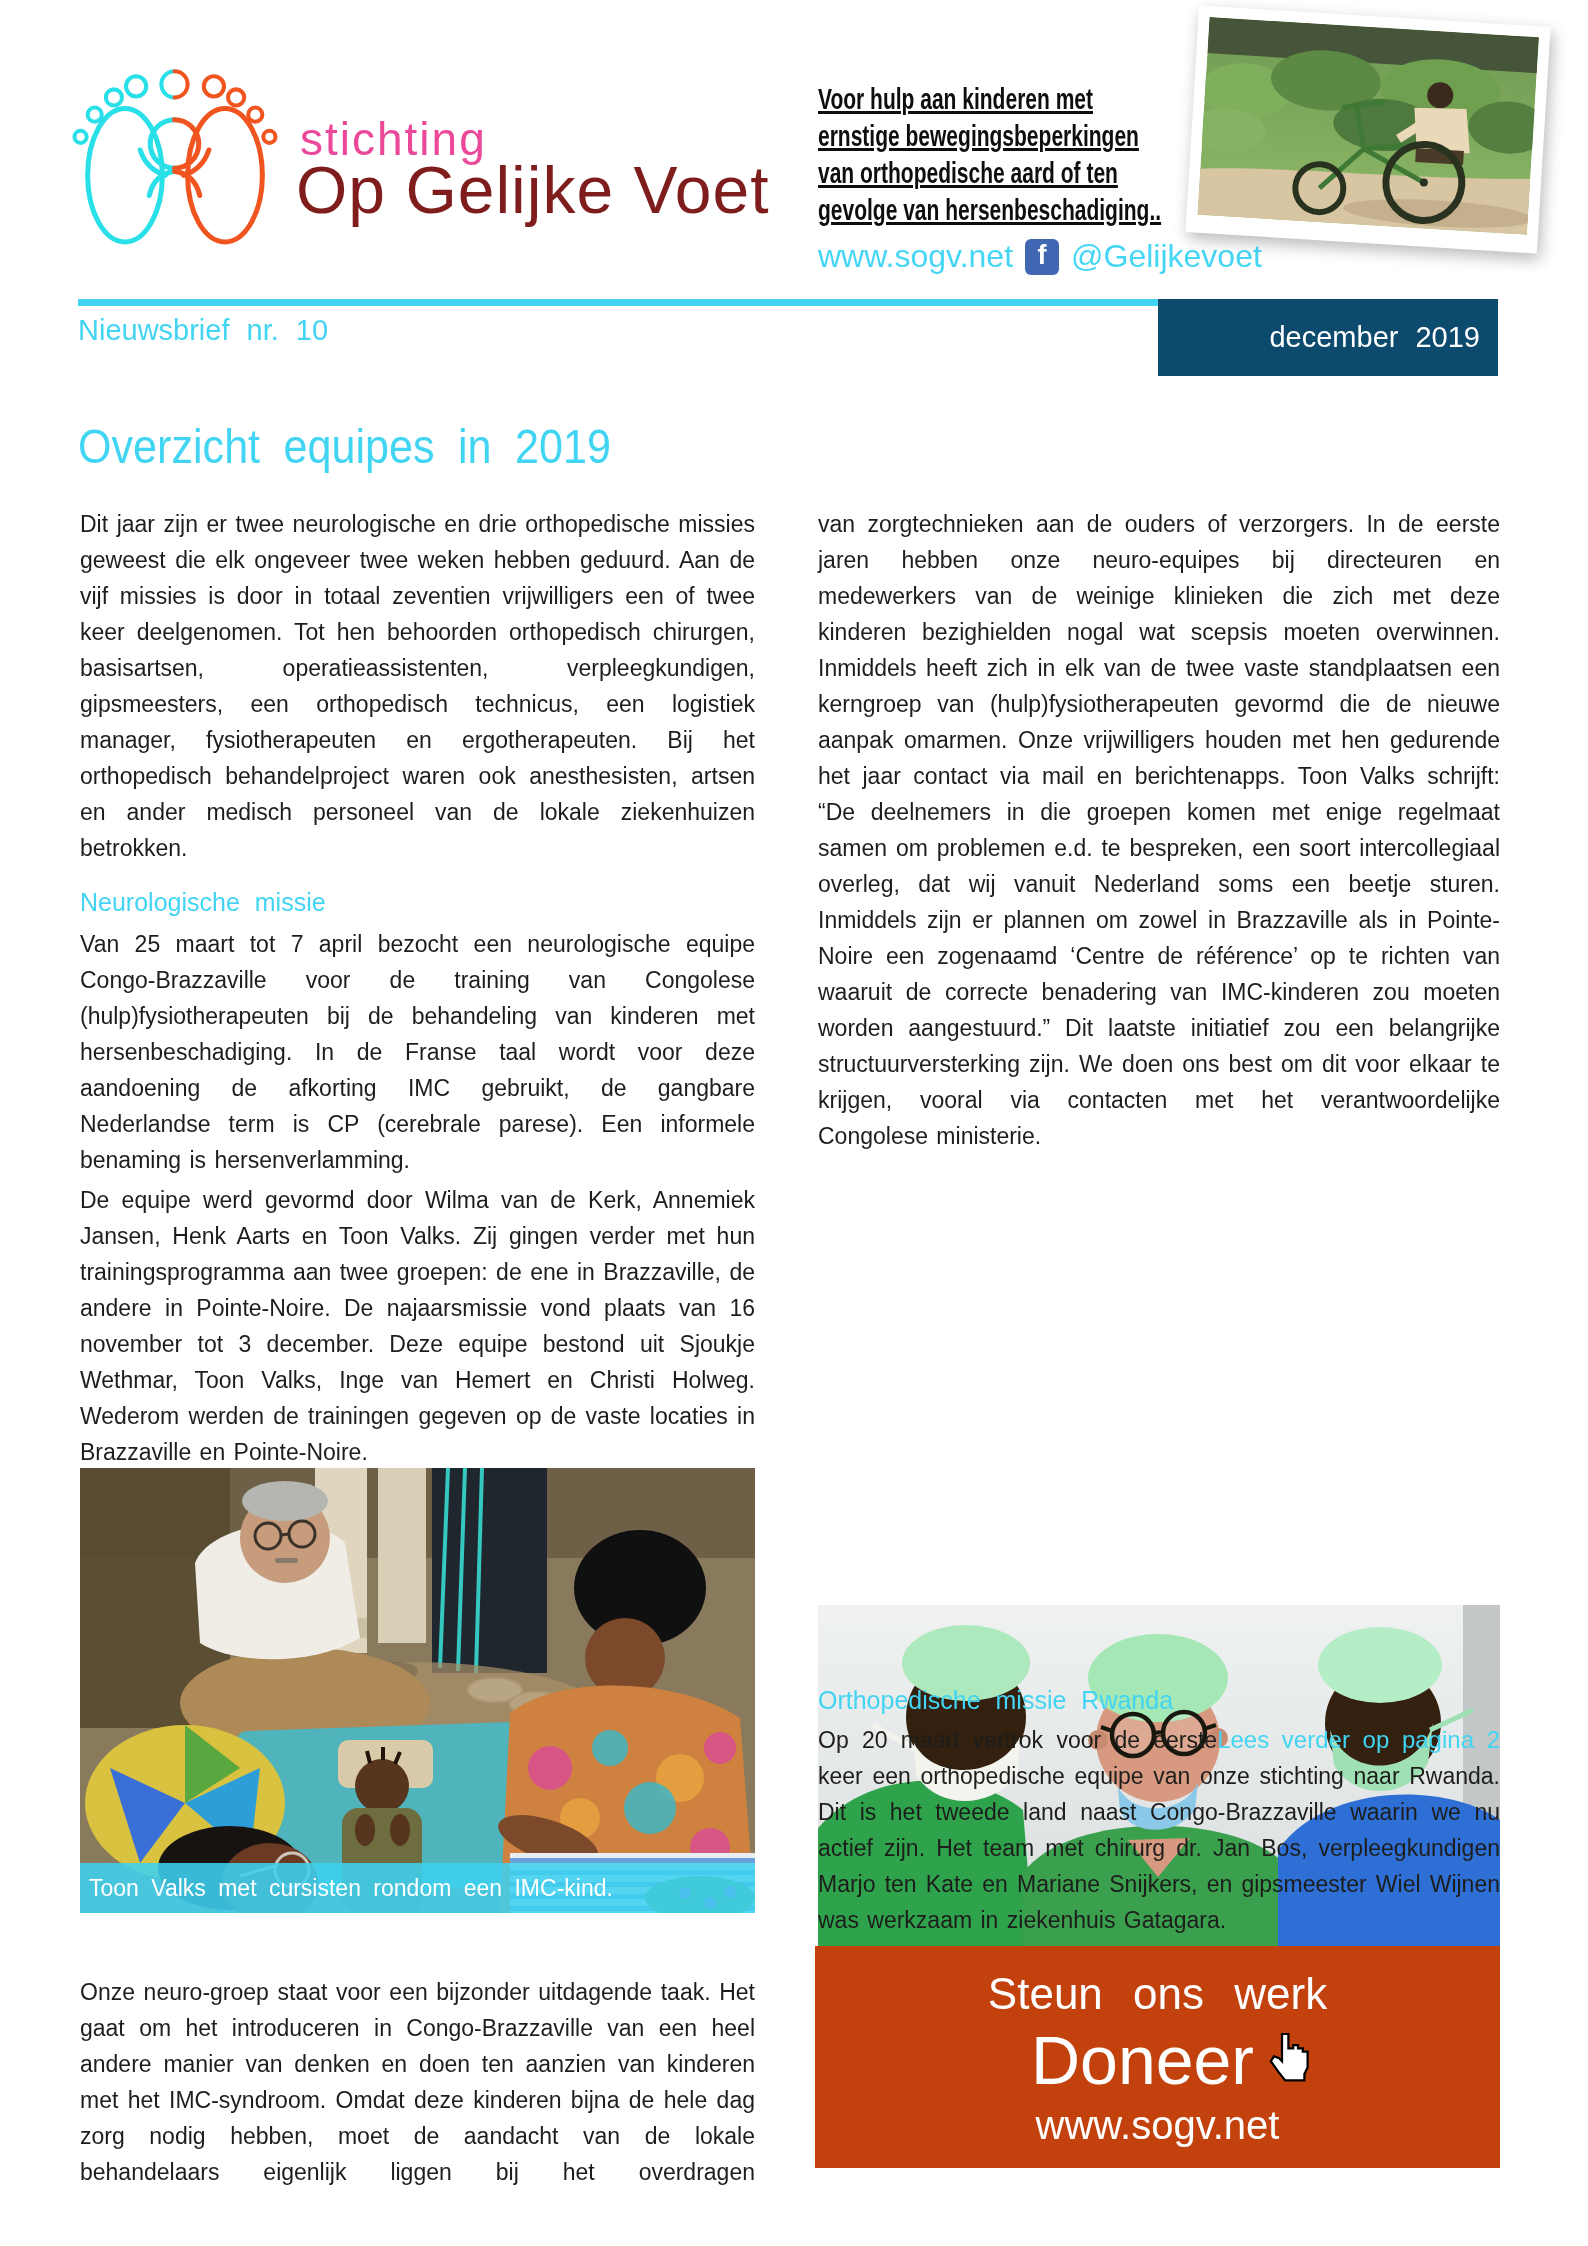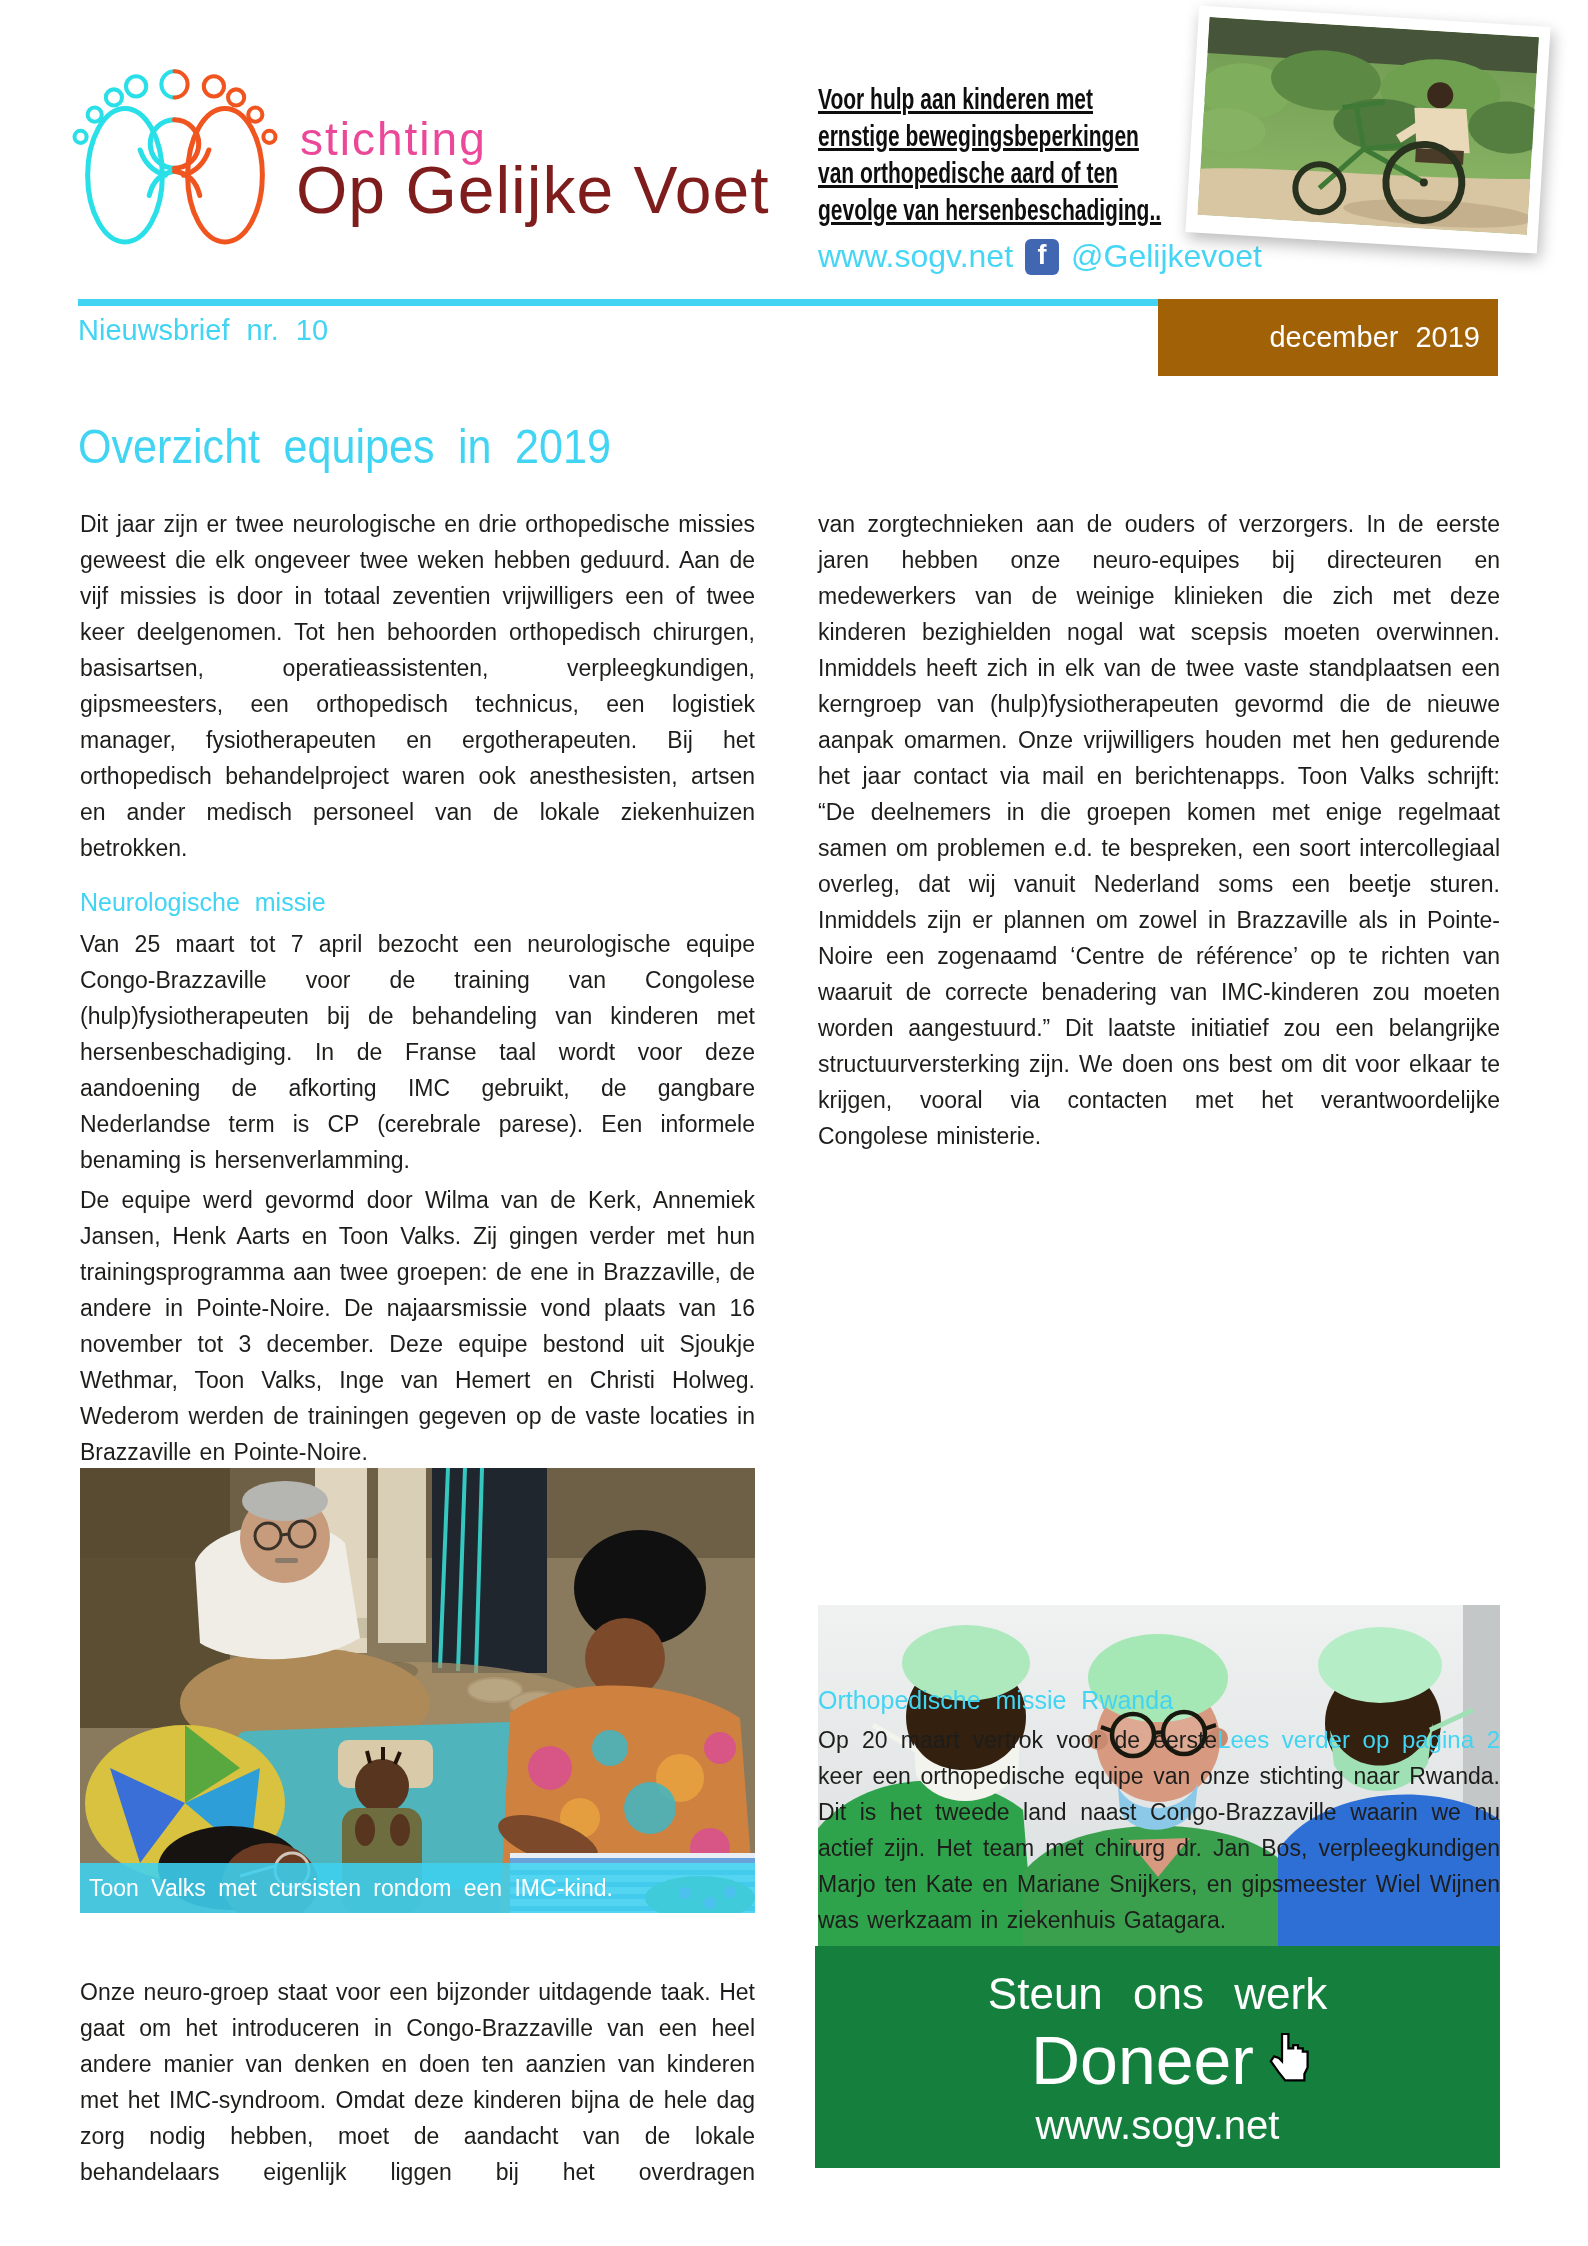--- a/index.html
+++ b/index.html
@@ -22,21 +22,21 @@
   .fb-icon { width:34px; height:34px; border-radius:6px; background:#4267b2; color:#fff;
              display:flex; align-items:center; justify-content:center;
              font-size:27px; font-weight:700; padding-bottom:2px; }
 
   .polaroid { left:1192px; top:16px; padding:11px 11px 14px 11px; background:#ffffff;
               transform:rotate(3.5deg); box-shadow:3px 6px 16px rgba(0,0,0,0.28); }
 
   
   .rule { left:78px; top:299px; width:1080px; height:7px; background:#41d4f3; }
   .issue-title { left:78px; top:314px; font-size:29px; color:#41d4f3; word-spacing:9px; }
-  .issue-box { left:1158px; top:299px; width:340px; height:77px; background:#a16207;
+  .issue-box { left:1158px; top:299px; width:340px; height:77px; background:#0c4a6e;
                color:#ffffff; font-size:29px; word-spacing:9px;
                display:flex; align-items:center; justify-content:flex-end; padding-right:18px; box-sizing:border-box; }
 
   
   .title { left:78px; top:418px; font-size:49px; color:#41d4f3; word-spacing:13px;
            white-space:nowrap; transform:scaleX(0.88); transform-origin:0 0; }
 
   .par { font-size:23px; line-height:36px; text-align:justify; color:#1d1d1b; word-spacing:2px; }
   .jall { text-align-last:justify; }
   .h2 { font-size:25px; color:#41d4f3; word-spacing:8px; }
@@ -56,21 +56,21 @@
 
   .photo-frame { position:relative; }
   .photo-frame svg.scene { position:absolute; left:0; top:0; }
   .caption { position:absolute; left:0; right:0; bottom:0; background:rgba(62,208,240,0.88);
              color:#ffffff; display:flex; align-items:center; padding-left:26px;
              font-size:23px; word-spacing:6px; }
   .cap-l { height:50px;padding-left:9px; }
   .cap-r { height:55px; }
 
   
-  .donate { left:815px; top:1946px; width:685px; height:222px; background:#15803d;
+  .donate { left:815px; top:1946px; width:685px; height:222px; background:#c2410c;
             display:flex; flex-direction:column; align-items:center; justify-content:center;
             color:#ffffff; cursor:pointer; }
   .donate-l1 { font-size:44px; word-spacing:18px; margin-top:2px; }
   .donate-row { display:flex; align-items:center; gap:12px; margin:2px 0 4px 30px; }
   .donate-btn { font-size:68px; }
   .donate-l3 { font-size:40px; }
 </style>
 </head>
 <body>
 

